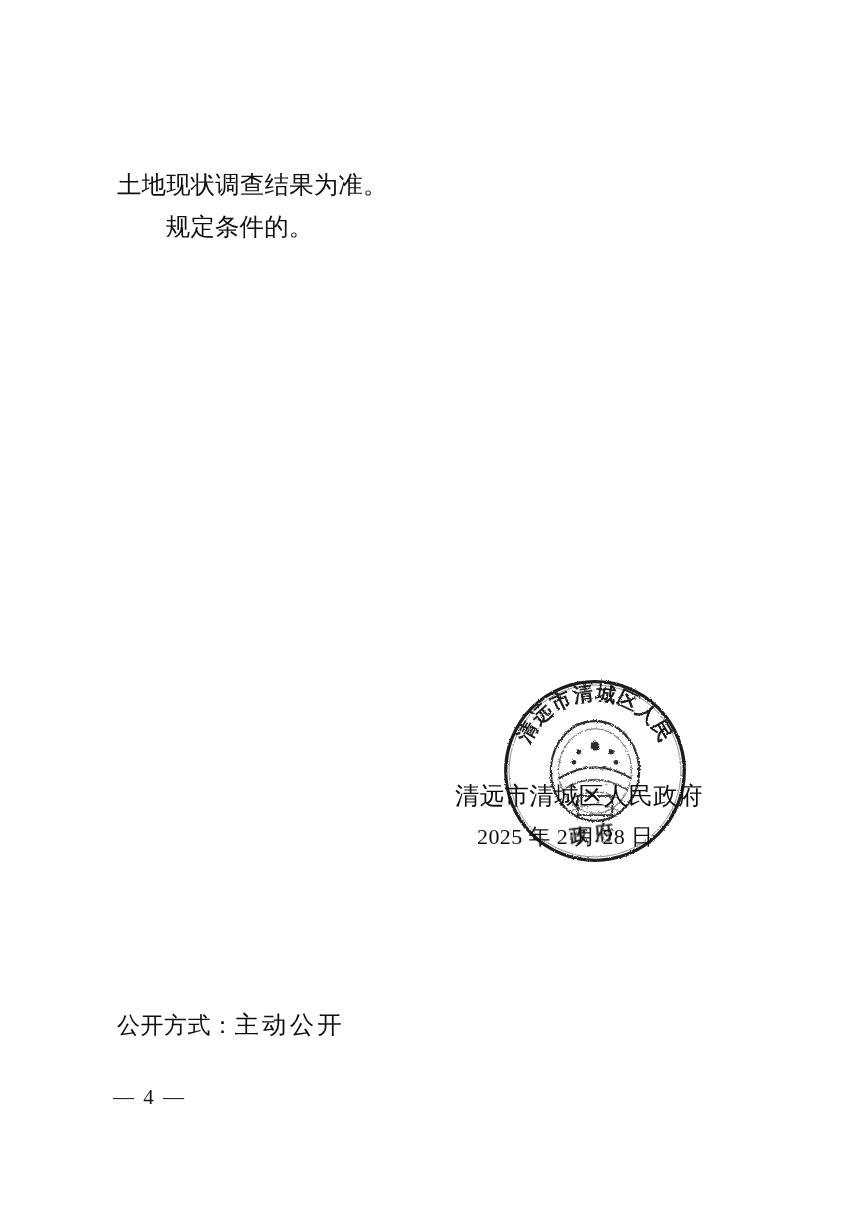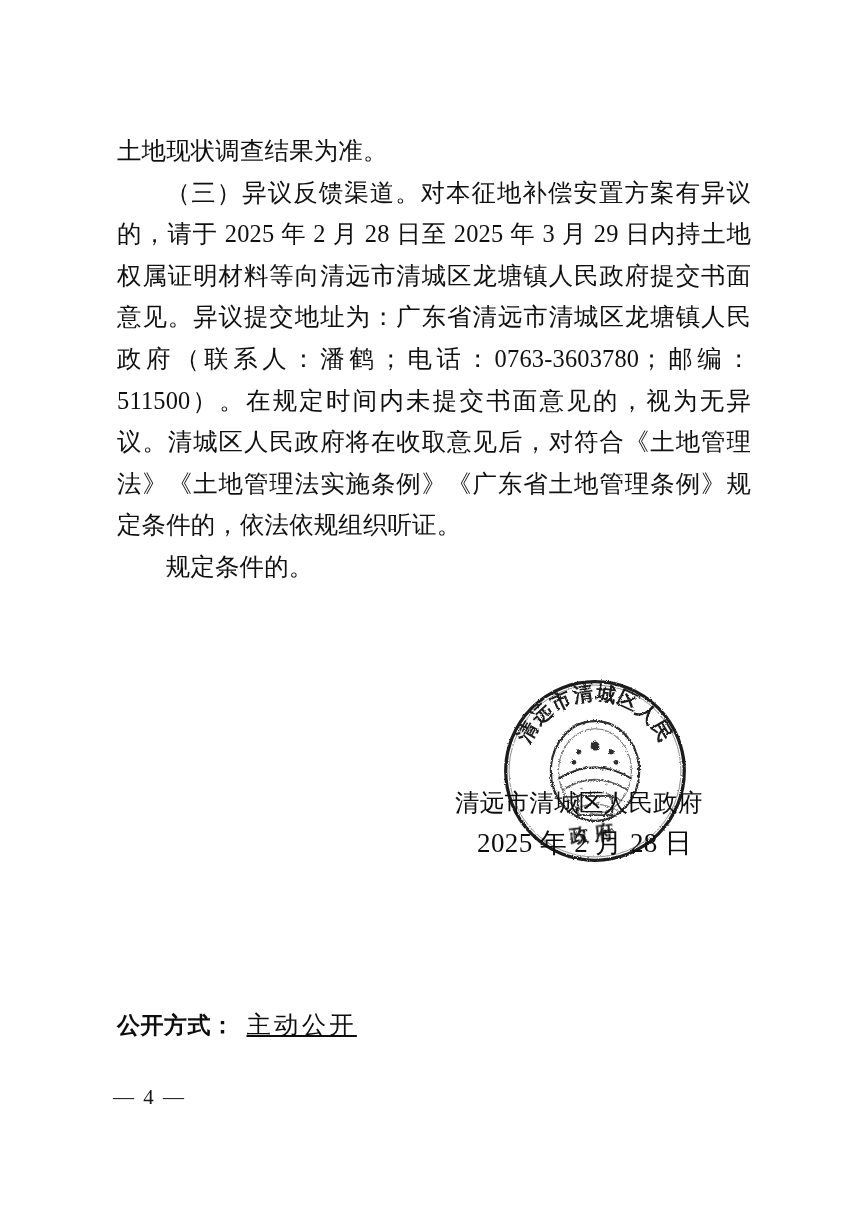--- a/index.html
+++ b/index.html
@@ -14,21 +14,21 @@
     background: #ffffff;
     overflow: hidden;
     font-family: "Liberation Serif", "DejaVu Serif", serif;
     color: #0d0d0d;
   }
 
   
   .body-block {
     position: absolute;
     left: 117px;
-    top: 130px;
+    top: 164px;
     width: 634px;
   }
   .para {
     font-size: 24.4px;
     line-height: 41.6px;
     text-align: justify;
     text-align-last: left;
     text-justify: inter-character;
     letter-spacing: 0.2px;
     margin: 0;
@@ -50,57 +50,56 @@
     position: absolute;
     left: 499px;
     top: 12px;
     width: 192px;
     height: 192px;
     pointer-events: none;
   }
   .sign-lines {
     position: absolute;
     left: 455px;
-    top: 119px;
+    top: 112px;
     width: 330px;
     text-align: left;
   }
   .sign-org {
     font-size: 24.4px;
     line-height: 41px;
     letter-spacing: 0.4px;
     white-space: nowrap;
   }
   .sign-date {
-    font-size: 27px;
+    font-size: 22px;
     line-height: 41px;
     letter-spacing: 0.4px;
     white-space: nowrap;
     padding-left: 22px;
   }
 
   
   .disclosure {
     position: absolute;
     left: 117px;
     top: 1008px;
     font-size: 24.4px;
     line-height: 34px;
     white-space: nowrap;
   }
   .disclosure .label {
     font-family: "DejaVu Sans", "Liberation Sans", sans-serif;
-    font-weight: bold;
+    font-weight: normal;
     letter-spacing: 0.5px;
     font-size: 23px;
   }
   .disclosure .value {
     letter-spacing: 3.2px;
-    margin-left: 12px;
-    text-decoration: underline;
+    margin-left: 0;
   }
 
   
   .page-number {
     position: absolute;
     left: 113px;
     top: 1085px;
     font-size: 21px;
     letter-spacing: 2px;
     color: #151515;
@@ -109,21 +108,20 @@
 </style>
 </head>
 <body>
 
 <div class="page">
 
   <div class="body-block">
 
     <p class="para cont">土地现状调查结果为准。</p>
 
-    <p class="para indent">（三）异议反馈渠道。对本征地补偿安置方案有异议的，请于 2025 年 2 月 28 日至 2025 年 3 月 29 日内持土地权属证明材料等向清远市清城区龙塘镇人民政府提交书面意见。异议提交地址为：广东省清远市清城区龙塘镇人民政府（联系人：潘鹤；电话：0763-3603780；邮编：511500）。在规定时间内未提交书面意见的，视为无异议。清城区人民政府将在收取意见后，对符合《土地管理法》《土地管理法实施条例》《广东省土地管理条例》规定条件的，依法依规组织听证。</p>
 
     <p class="para indent">规定条件的。</p>
 
     <div class="gap-lg"></div>
 
   </div>
 
   <div class="sign-zone">
 
     <svg class="seal" viewBox="0 0 200 200">

